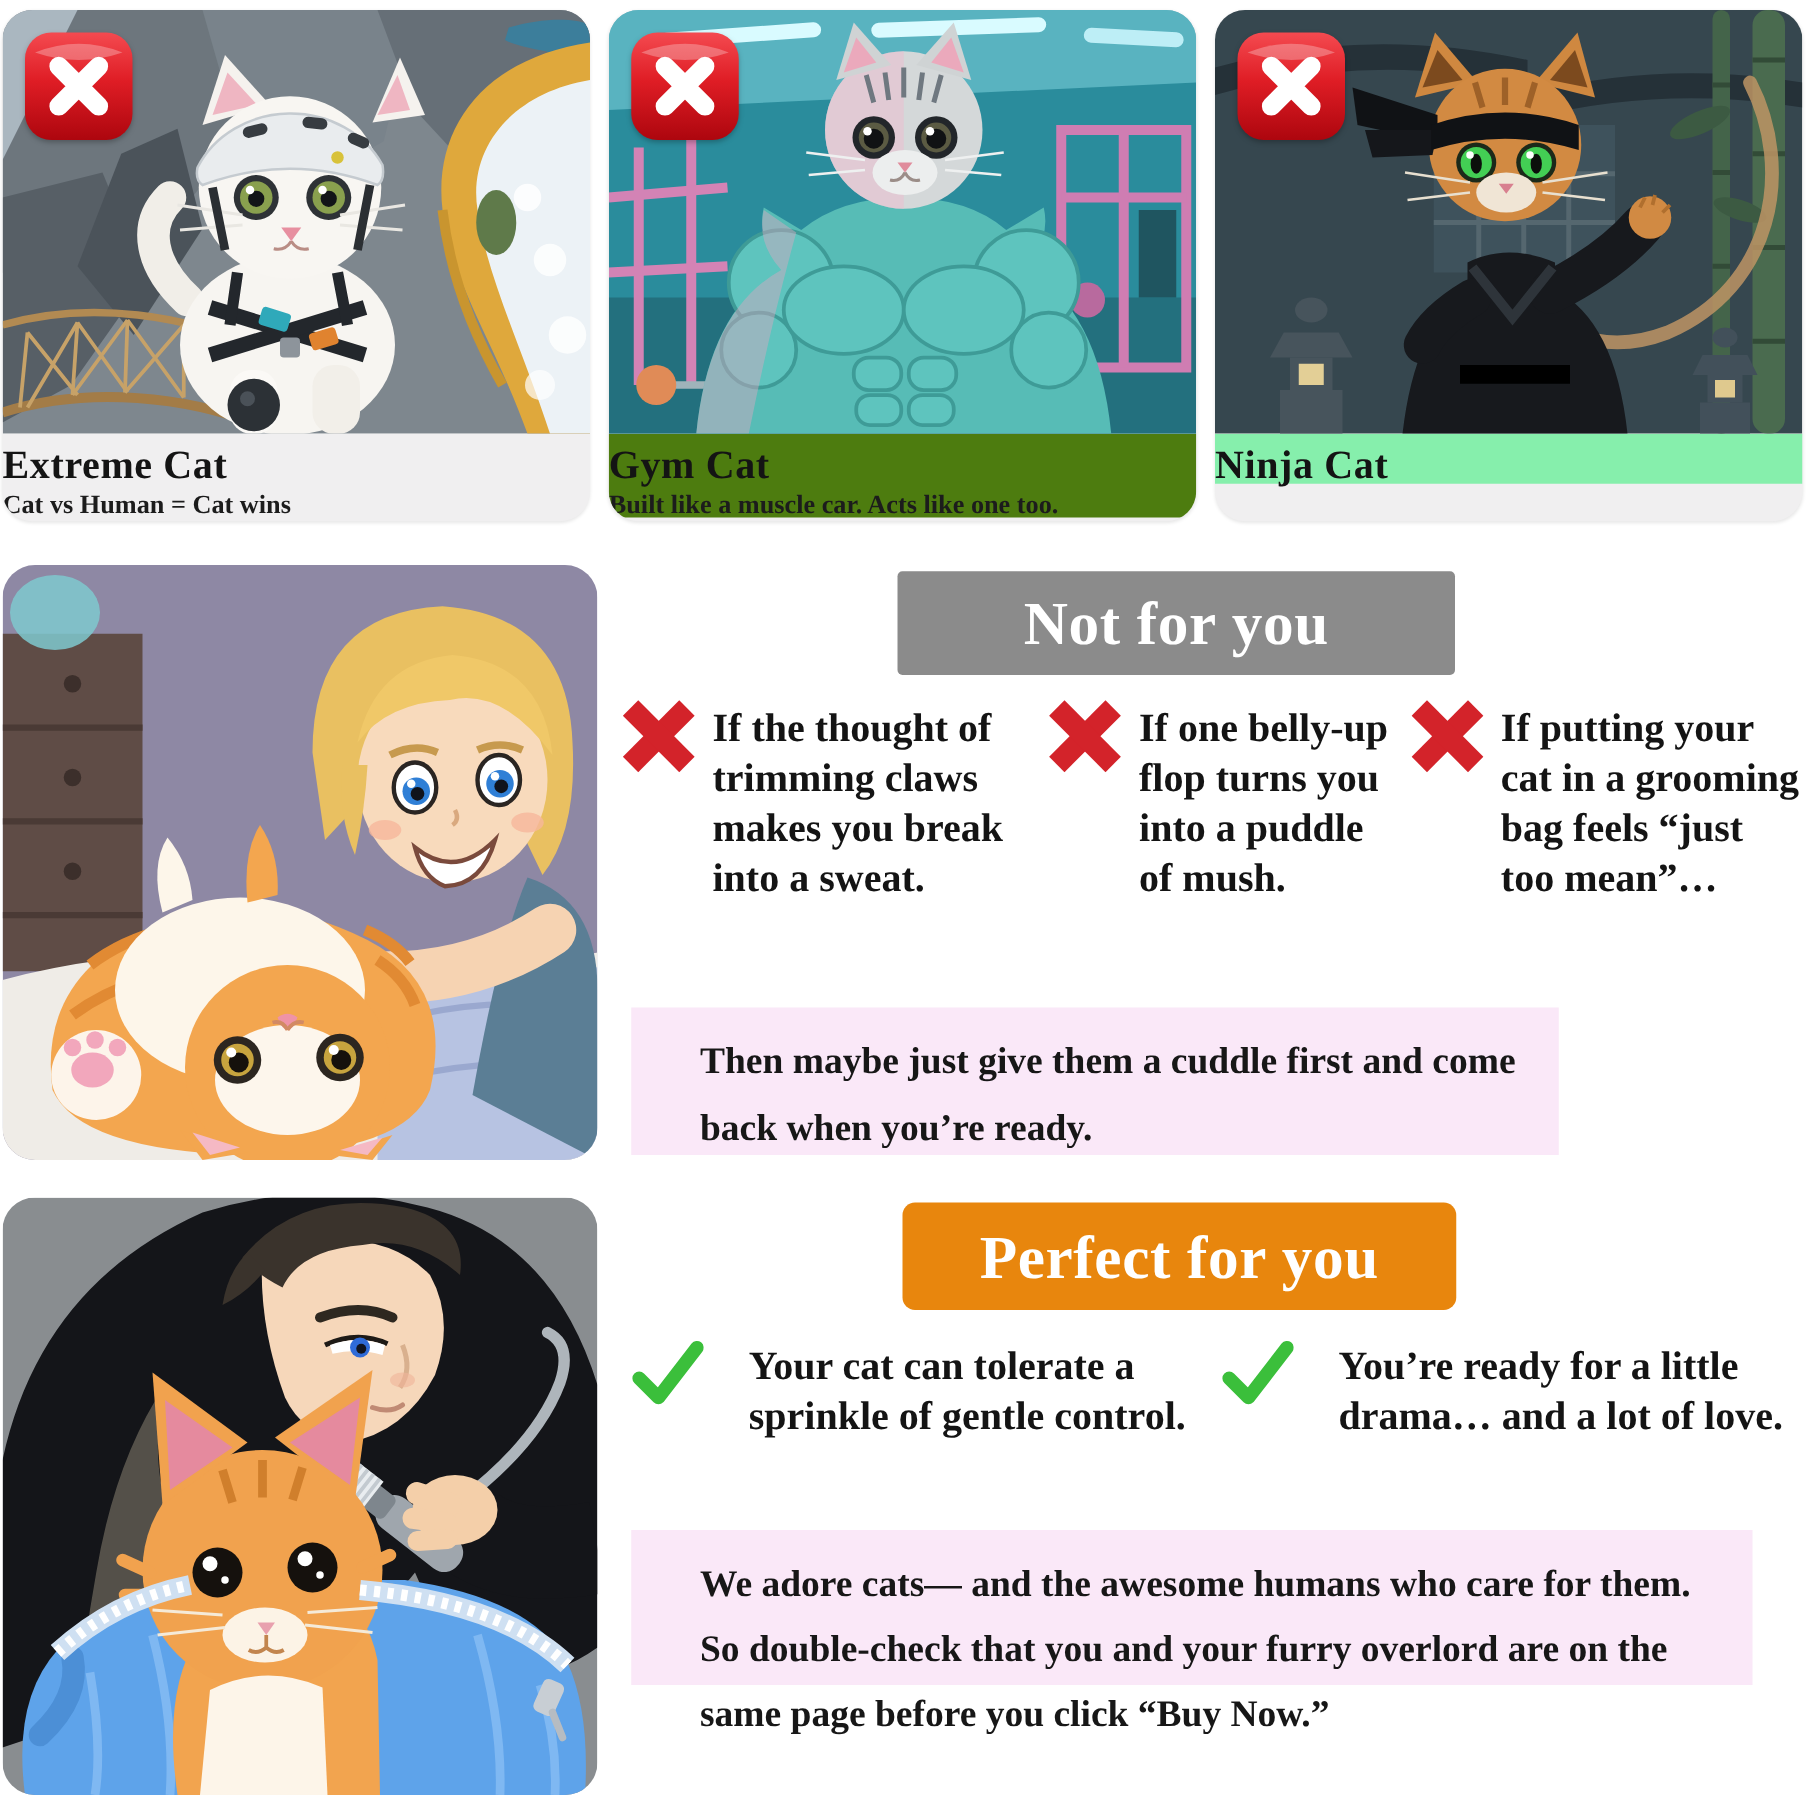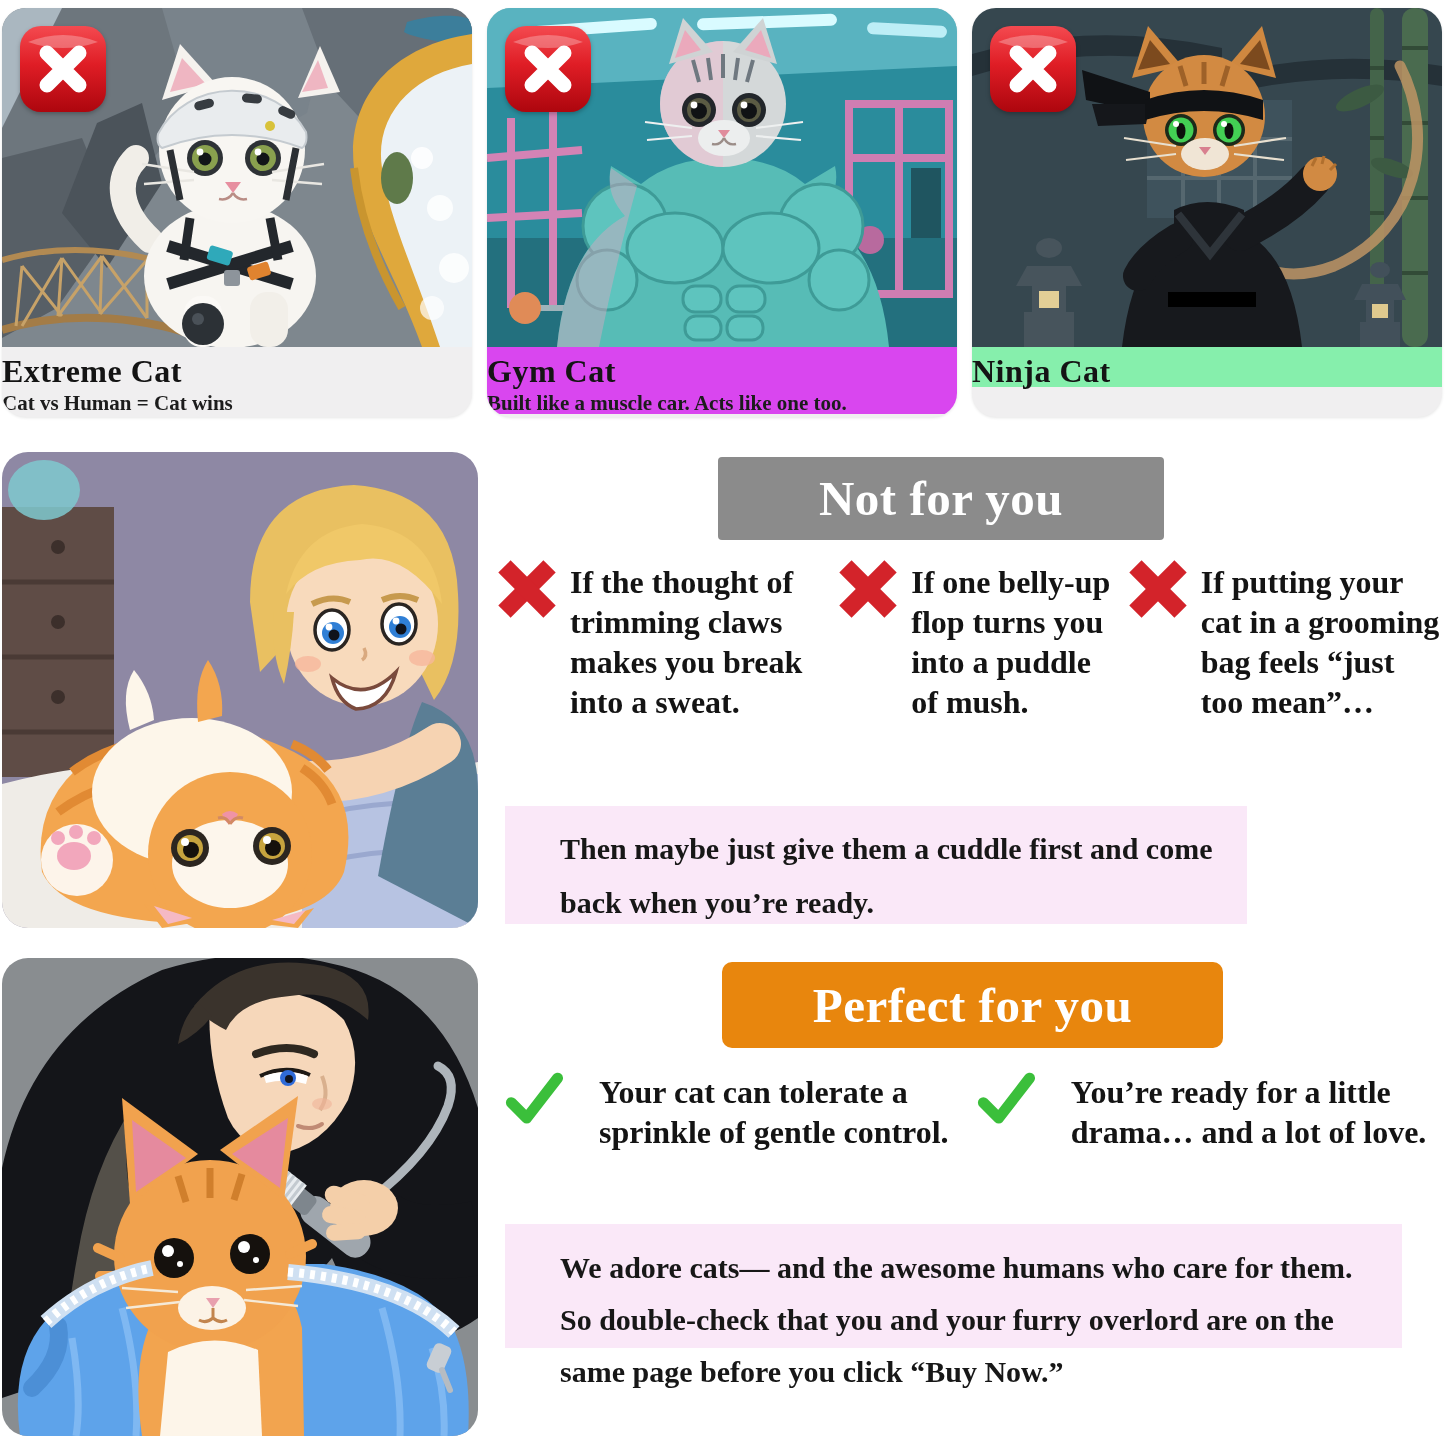--- a/index.html
+++ b/index.html
@@ -18,21 +18,21 @@
   .card-sub{font-size:21px;margin:0;color:#1c1c1c;}
   
   .scene{position:absolute;left:2px;width:476px;border-radius:26px;overflow:hidden;}
   .scene svg{display:block;}
   #scene-cuddle{top:452px;height:476px;}
   #scene-groom{top:958px;height:478px;}
   
   .banner{position:absolute;display:flex;align-items:center;justify-content:center;
           color:#fff;font-size:49px;letter-spacing:.5px;}
   #banner-not{left:718px;top:457px;width:446px;height:83px;border-radius:4px;}
-  #banner-perfect{left:722px;top:962px;width:501px;height:86px;border-radius:10px;}
+  #banner-perfect{left:722px;top:962px;width:443px;height:86px;border-radius:10px;}
   
   .bullets{position:absolute;display:flex;}
   #not-bullets{left:498px;top:562px;width:947px;gap:15px;}
   #perfect-bullets{left:505px;top:1072px;width:940px;gap:14px;}
   .bullet{display:flex;align-items:flex-start;}
   .bullet .bicon{flex:0 0 auto;margin-top:-2px;}
   #not-bullets .btext{font-size:32px;line-height:40px;margin-left:14px;max-width:860px;}
   #perfect-bullets .btext{font-size:32px;line-height:40px;margin-left:36px;max-width:840px;}
   
   .note{position:absolute;box-sizing:border-box;font-size:30px;color:#171717;}
@@ -200,21 +200,21 @@
         </g>
       </svg>
       <span class="badge">
         <svg width="90" height="90" viewBox="0 0 90 90">
           <rect x="2" y="2" width="86" height="86" rx="21" fill="url(#bxg)"></rect>
           <path d="M10 18 Q45 4 80 18 Q45 30 10 18Z" fill="#ffffff" opacity=".28"></path>
           <path d="M29 29 L61 61 M61 29 L29 61" stroke="#ffffff" stroke-width="15" stroke-linecap="round"></path>
         </svg>
       </span>
     </div>
-    <div class="card-caption" style="background-color: #d946ef;">
+    <div class="card-caption" style="background-color: #4d7c0f;">
       <h3 class="card-title">Gym Cat</h3>
       <p class="card-sub">Built like a muscle car. Acts like one too.</p>
     </div>
   </div>
 
   <div class="card" style="left:972px">
     <div class="card-img">
       <svg width="470" height="339" viewBox="0 0 470 339">
         <rect width="470" height="339" fill="#36474f"></rect>
         <path d="M0 46 Q120 12 250 40 L250 60 Q120 32 0 68 Z" fill="#253138"></path>

